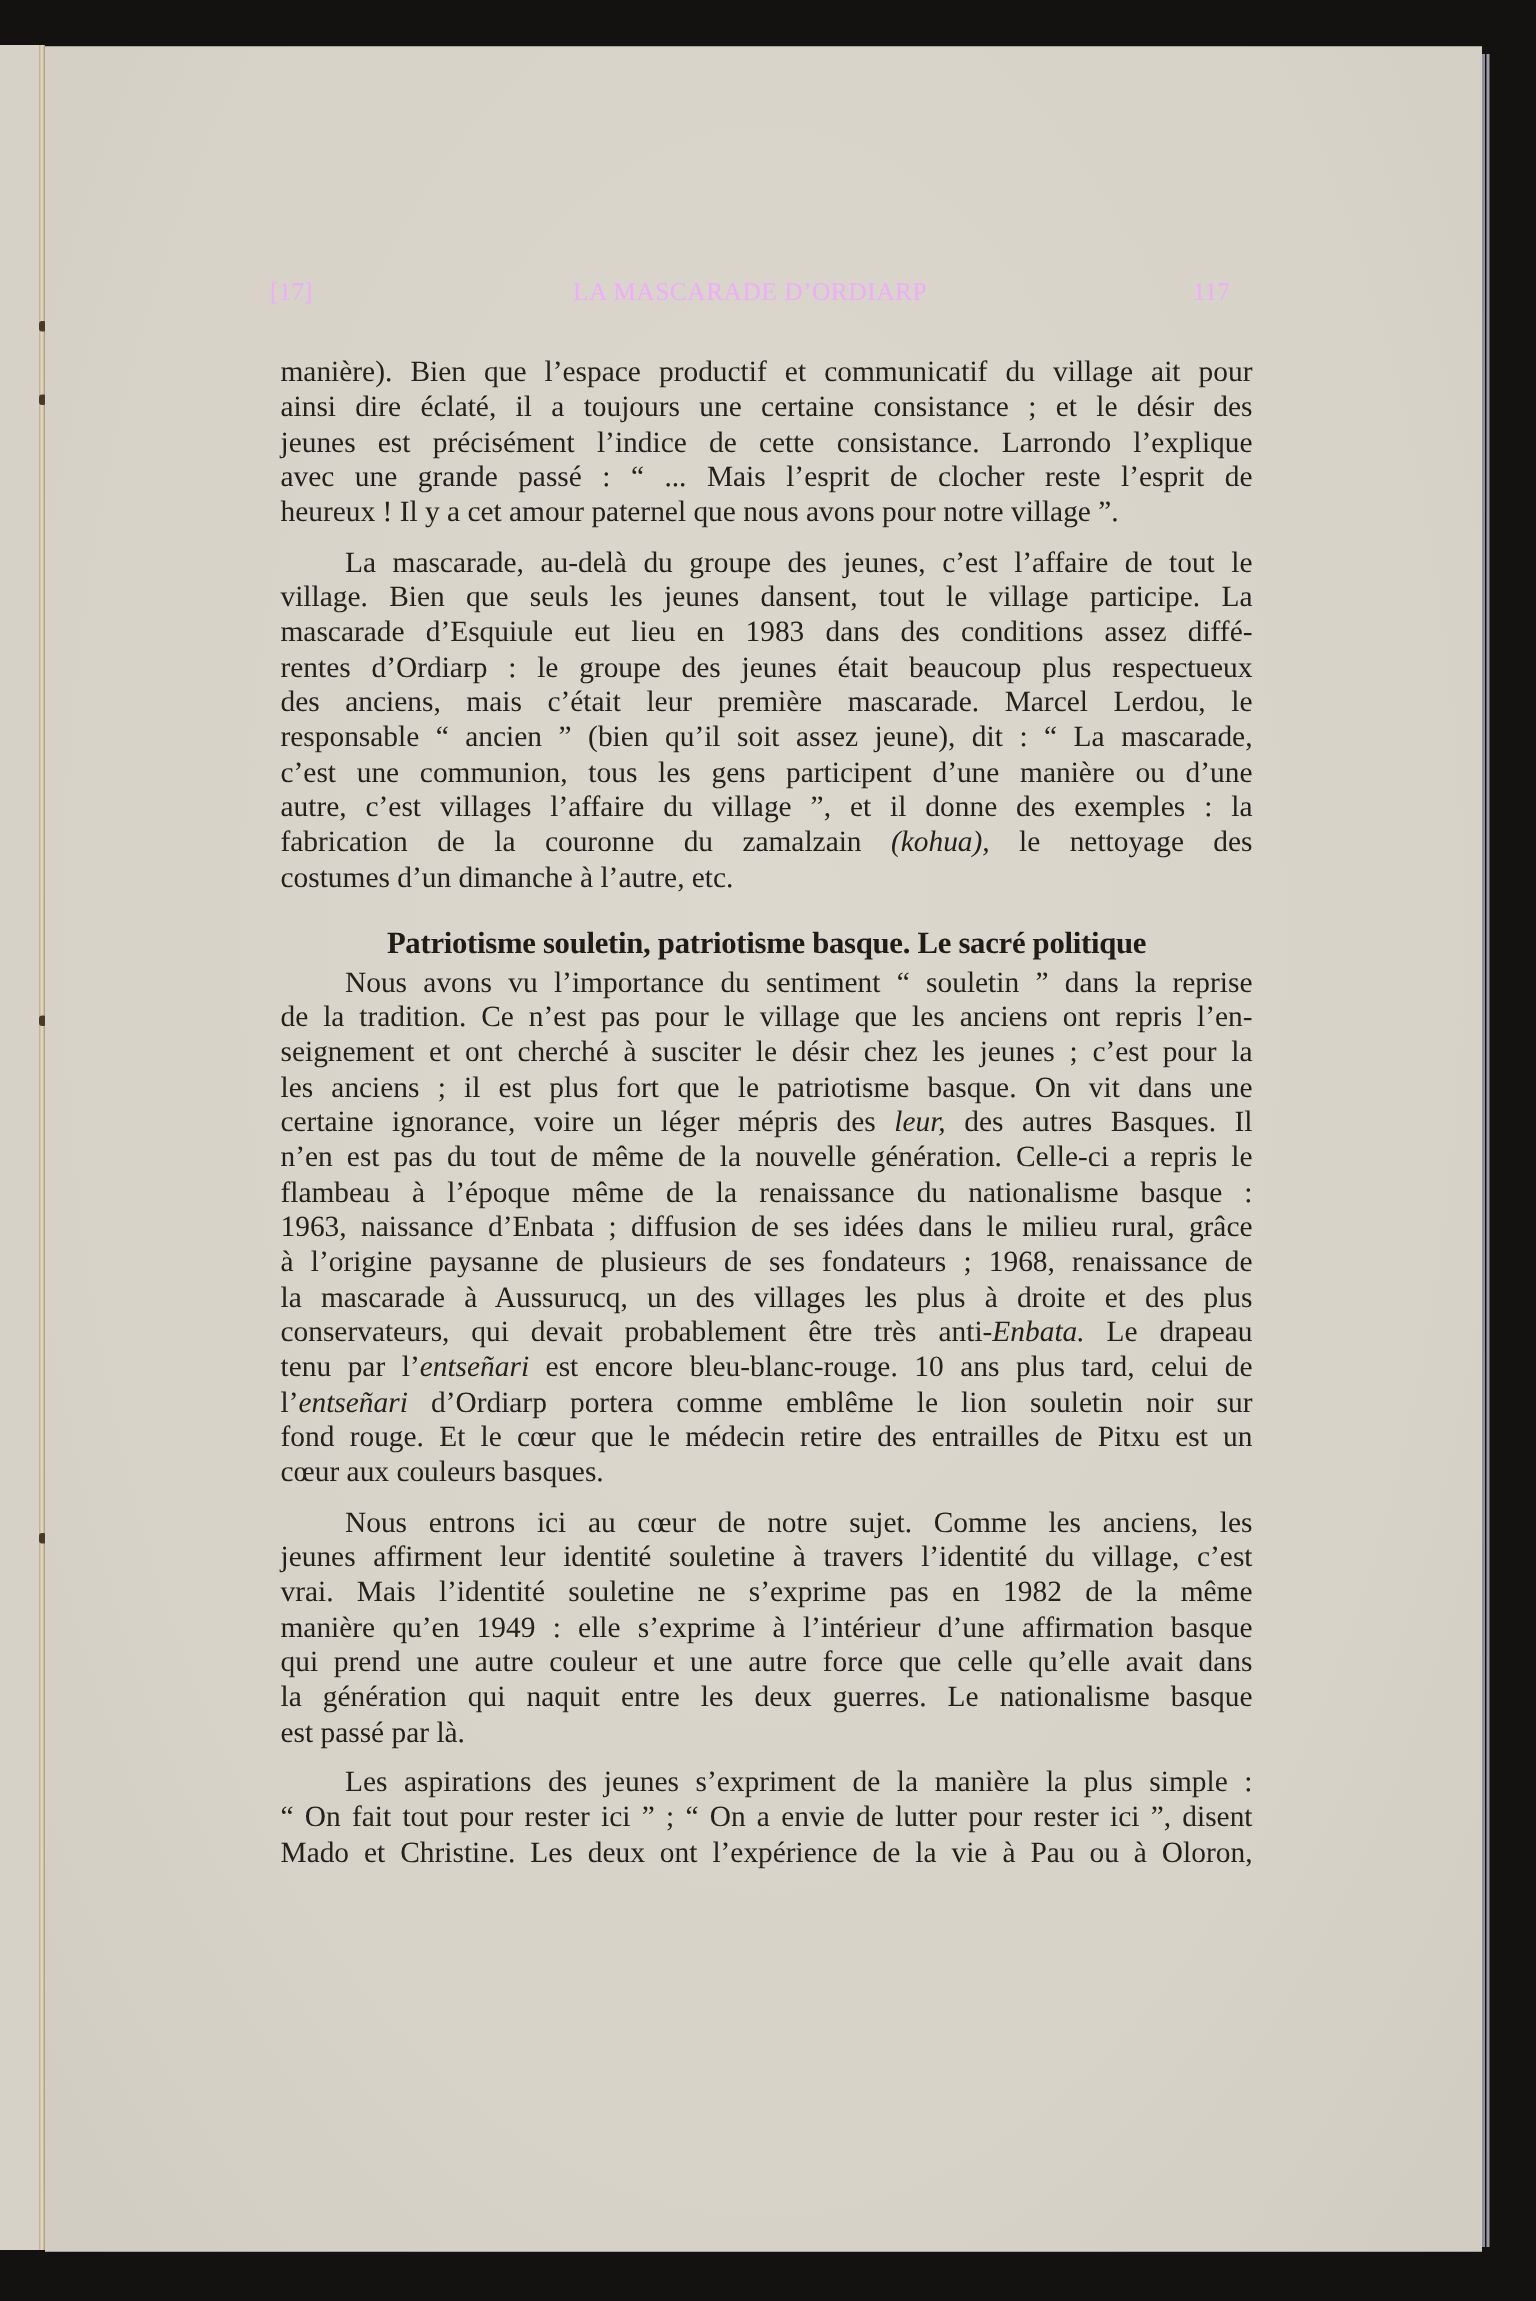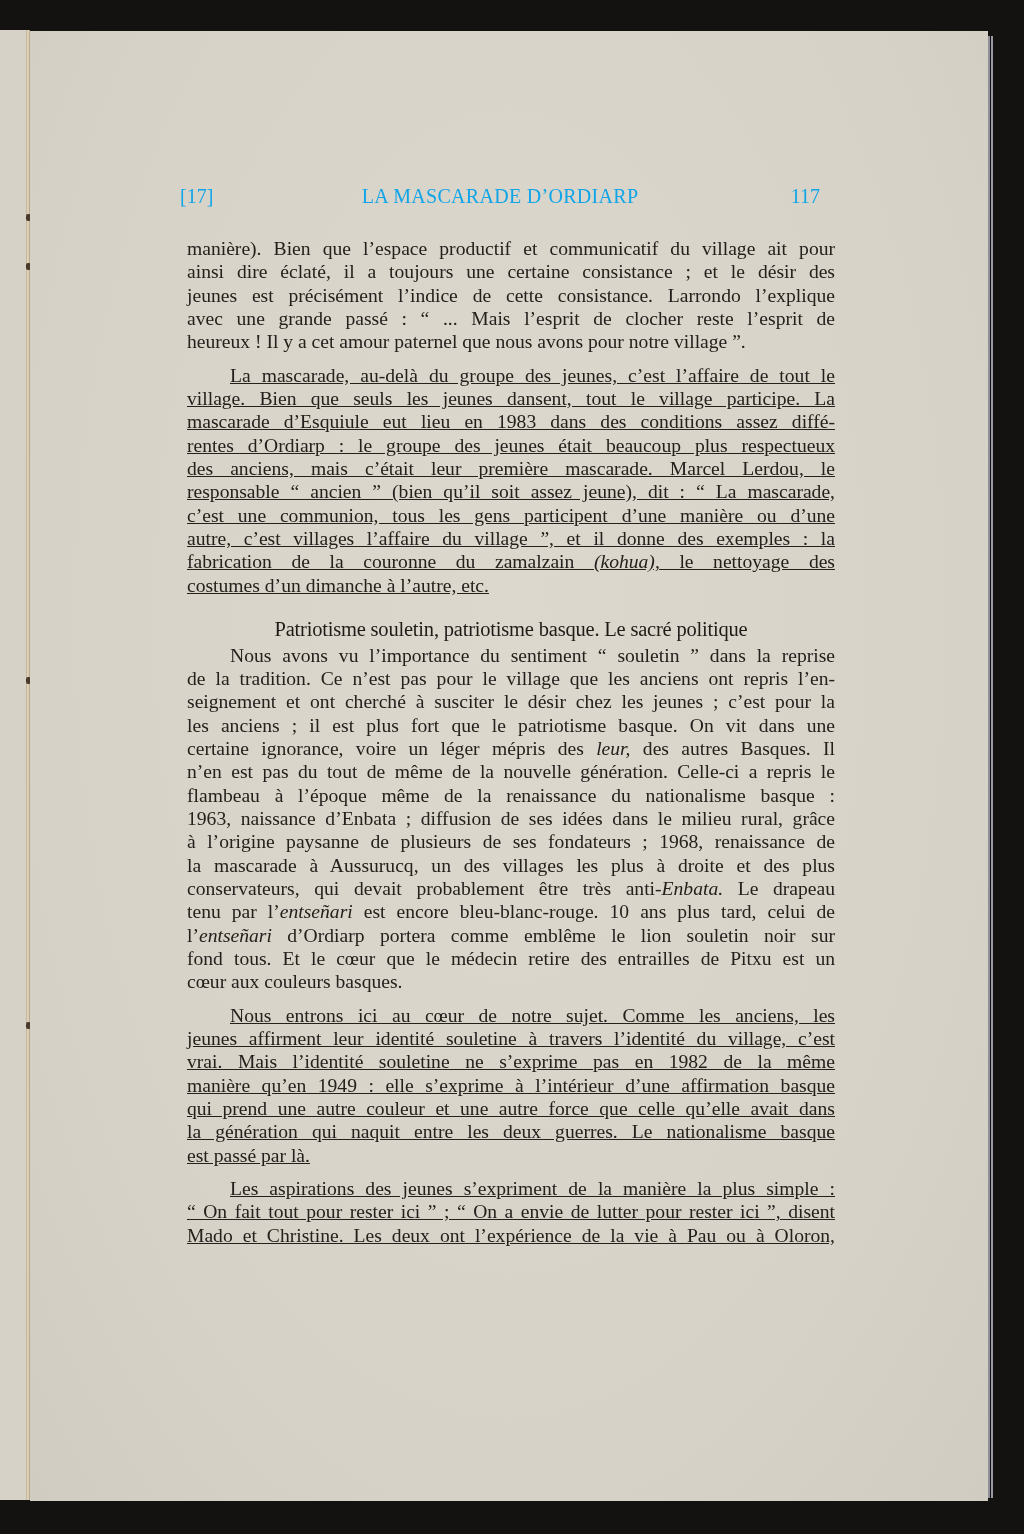--- a/index.html
+++ b/index.html
@@ -24,35 +24,35 @@
   .page {
     position: absolute; left: 30px; top: 31px; width: 958px; height: 1470px;
     background: #d9d5cb;
     background-image: radial-gradient(ellipse at 50% 40%, #dcd8ce 0%, #d6d2c7 70%, #d0ccc1 100%);
   }
   .page-edge {
     position: absolute; top: 36px; width: 2px; height: 1462px; background: #8f8f9c;
   }
   .running-head {
     position: absolute; top: 185px; left: 180px; width: 640px; height: 24px;
-    font-size: 20px; color: #0ea5e9;
+    font-size: 17px; color: #f0abfc;
   }
   .rh-left { position: absolute; left: 0; top: 0; }
   .rh-center { position: absolute; left: 0; right: 0; top: 0; text-align: center; letter-spacing: 0.3px; }
   .rh-right { position: absolute; right: 0; top: 0; }
   .text-block {
     position: absolute; left: 187px; top: 237px; width: 648px;
     font-size: 19.6px; line-height: 23.35px; color: #24211d;
     text-align: justify; hyphens: manual;
   }
   .para { margin: 0; text-indent: 0; }
-  .para.gap-before { margin-top: 10px; text-decoration: underline; }
+  .para.gap-before { margin-top: 10px; }
   .heading {
     margin: 21px 0 2px 0; text-align: center;
-    font-weight: normal; font-size: 20.5px; letter-spacing: -0.2px;
+    font-weight: bold; font-size: 20.5px; letter-spacing: -0.2px;
     font-family: "Liberation Serif", "DejaVu Serif", serif;
     color: #1f1c18;
   }
   .line { display: block; text-align: justify; text-align-last: justify; white-space: nowrap; }
   .line.last { text-align-last: left; }
   .line.ind { padding-left: 43px; }
   em { font-style: italic; }
 </style>
 </head>
 <body>
@@ -106,21 +106,21 @@
     <span class="line">les anciens ; il est plus fort que le patriotisme basque. On vit dans une</span>
     <span class="line">certaine ignorance, voire un léger mépris des <em>leur,</em> des autres Basques. Il</span>
     <span class="line">n’en est pas du tout de même de la nouvelle génération. Celle-ci a repris le</span>
     <span class="line">flambeau à l’époque même de la renaissance du nationalisme basque :</span>
     <span class="line">1963, naissance d’Enbata ; diffusion de ses idées dans le milieu rural, grâce</span>
     <span class="line">à l’origine paysanne de plusieurs de ses fondateurs ; 1968, renaissance de</span>
     <span class="line">la mascarade à Aussurucq, un des villages les plus à droite et des plus</span>
     <span class="line">conservateurs, qui devait probablement être très anti-<em>Enbata.</em> Le drapeau</span>
     <span class="line">tenu par l’<em>entseñari</em> est encore bleu-blanc-rouge. 10 ans plus tard, celui de</span>
     <span class="line">l’<em>entseñari</em> d’Ordiarp portera comme emblême le lion souletin noir sur</span>
-    <span class="line">fond tous. Et le cœur que le médecin retire des entrailles de Pitxu est un</span>
+    <span class="line">fond rouge. Et le cœur que le médecin retire des entrailles de Pitxu est un</span>
     <span class="line last">cœur aux couleurs basques.</span>
   </div>
 
   <div class="para gap-before">
     <span class="line ind">Nous entrons ici au cœur de notre sujet. Comme les anciens, les</span>
     <span class="line">jeunes affirment leur identité souletine à travers l’identité du village, c’est</span>
     <span class="line">vrai. Mais l’identité souletine ne s’exprime pas en 1982 de la même</span>
     <span class="line">manière qu’en 1949 : elle s’exprime à l’intérieur d’une affirmation basque</span>
     <span class="line">qui prend une autre couleur et une autre force que celle qu’elle avait dans</span>
     <span class="line">la génération qui naquit entre les deux guerres. Le nationalisme basque</span>

